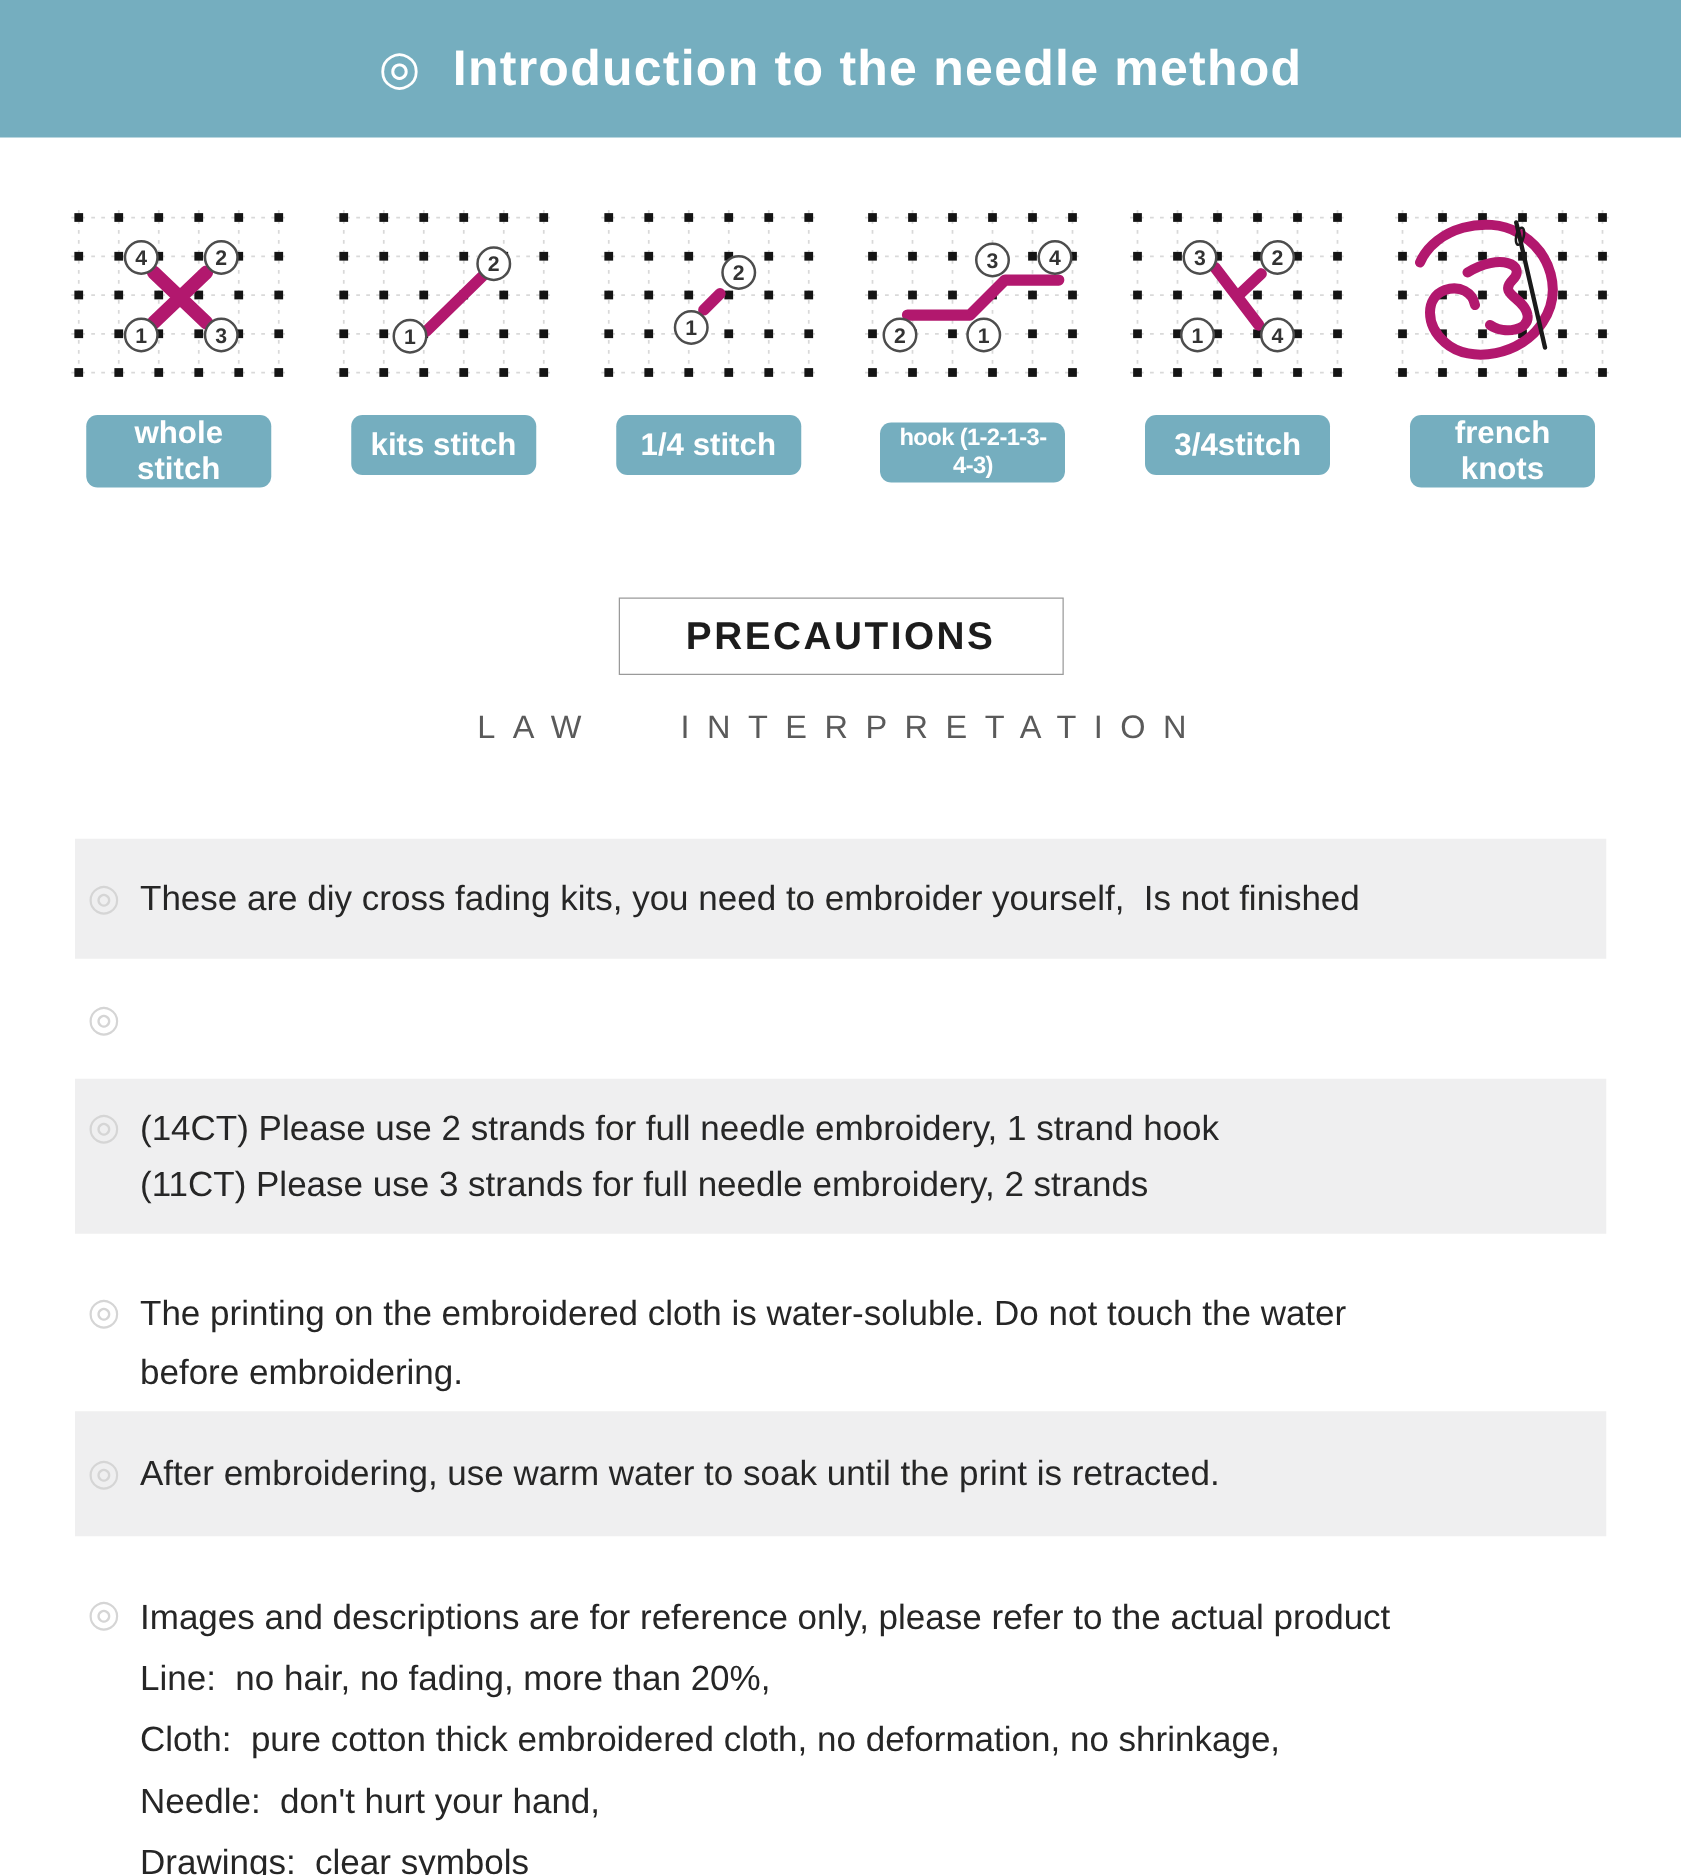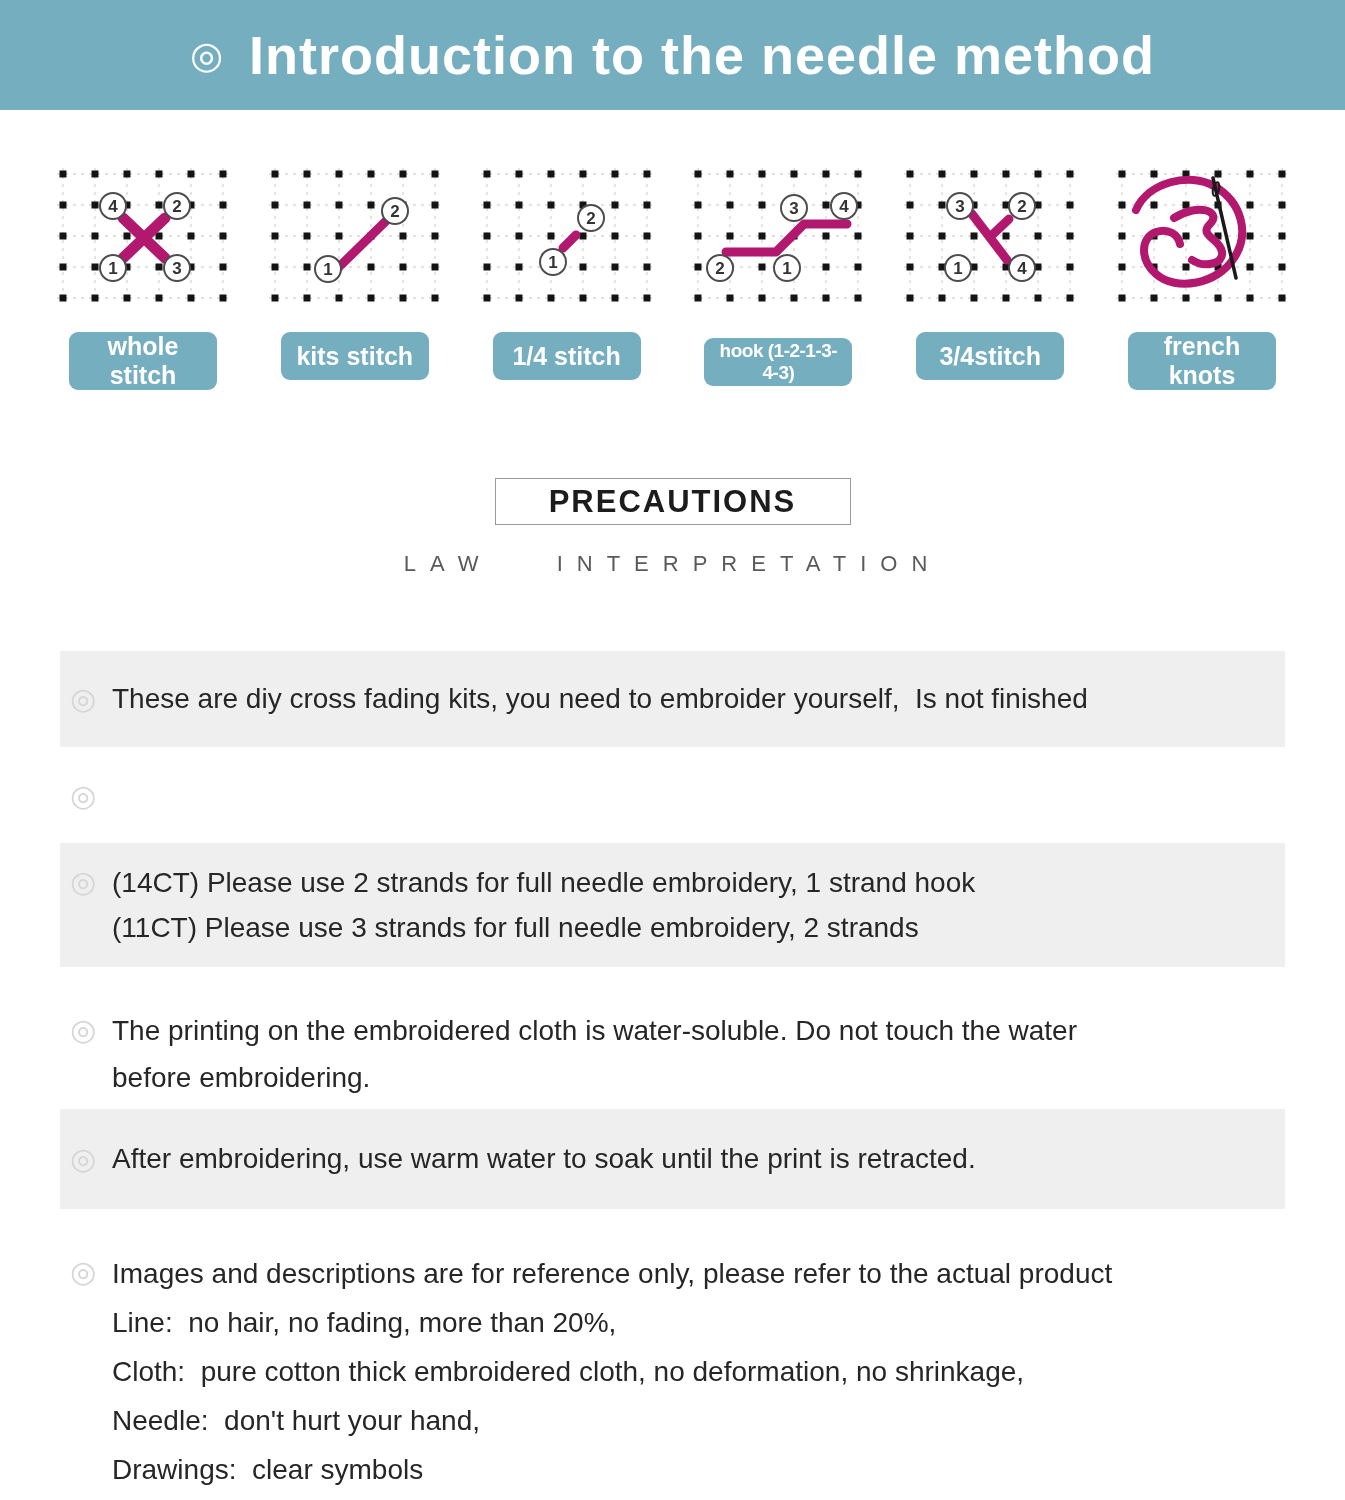--- a/index.html
+++ b/index.html
@@ -16,21 +16,21 @@
     font-family:"Liberation Sans","DejaVu Sans",sans-serif;
   }
   .page{width:1345px;height:1500px;position:relative;overflow:hidden;background:#fff;}
 
   
   .header{
     height:110px;background:var(--accent-teal);
     display:flex;align-items:center;justify-content:center;gap:26px;color:#fff;
   }
   .header .hicon{font-size:38px;line-height:1;}
-  .header .htitle{font-size:54px;font-weight:bold;letter-spacing:1px;}
+  .header .htitle{font-size:40px;font-weight:bold;letter-spacing:1px;}
 
   
   .diagrams{display:flex;justify-content:space-between;padding:0 55px;margin-top:56px;}
   .stitch-col{width:176px;display:flex;flex-direction:column;align-items:center;}
   .grid-svg{width:176px;height:140px;display:block;}
   .dash{stroke:#d9d9d9;stroke-width:1.4;stroke-dasharray:3 5;}
   .dot{fill:#141414;}
   .stitch{stroke:var(--stitch-magenta);stroke-width:11;stroke-linecap:round;stroke-linejoin:round;fill:none;}
   .stitch.thin{stroke-width:9;}
   .stitch.swirl{stroke-width:8;}
@@ -40,26 +40,26 @@
   .needle-eye{fill:none;stroke:#1a1a1a;stroke-width:2;}
   .stitch-label{
     margin-top:26px;width:148px;min-height:48px;border-radius:9px;
     background:var(--accent-teal);color:#fff;font-size:25px;font-weight:bold;
     display:flex;align-items:center;justify-content:center;padding:0 8px;text-align:center;
   }
   .stitch-label.small{font-size:19px;letter-spacing:-0.5px;margin-top:32px;}
 
   
   .precautions-box{
-    width:356px;height:47px;border:1px solid #9a9a9a;margin:88px auto 0;
+    width:356px;height:62px;border:1px solid #9a9a9a;margin:88px auto 0;
     display:flex;align-items:center;justify-content:center;
     font-size:31px;font-weight:bold;letter-spacing:2px;color:#1c1c1c;background:#fff;
   }
   .law{
-    margin-top:26px;text-align:center;font-size:22px;color:#5a5a5a;
+    margin-top:26px;text-align:center;font-size:26px;color:#5a5a5a;
     letter-spacing:14px;word-spacing:44px;
   }
 
   
   .plist{margin:74px 60px 0 60px;width:1225px;}
   .pitem{position:relative;padding:0 18px 0 52px;font-size:28px;color:var(--text-dark);}
   .pitem.gray{background:var(--highlight-gray);}
   .bullet{
     position:absolute;left:10px;top:4px;font-size:30px;line-height:1;
     color:var(--bullet-gray);

